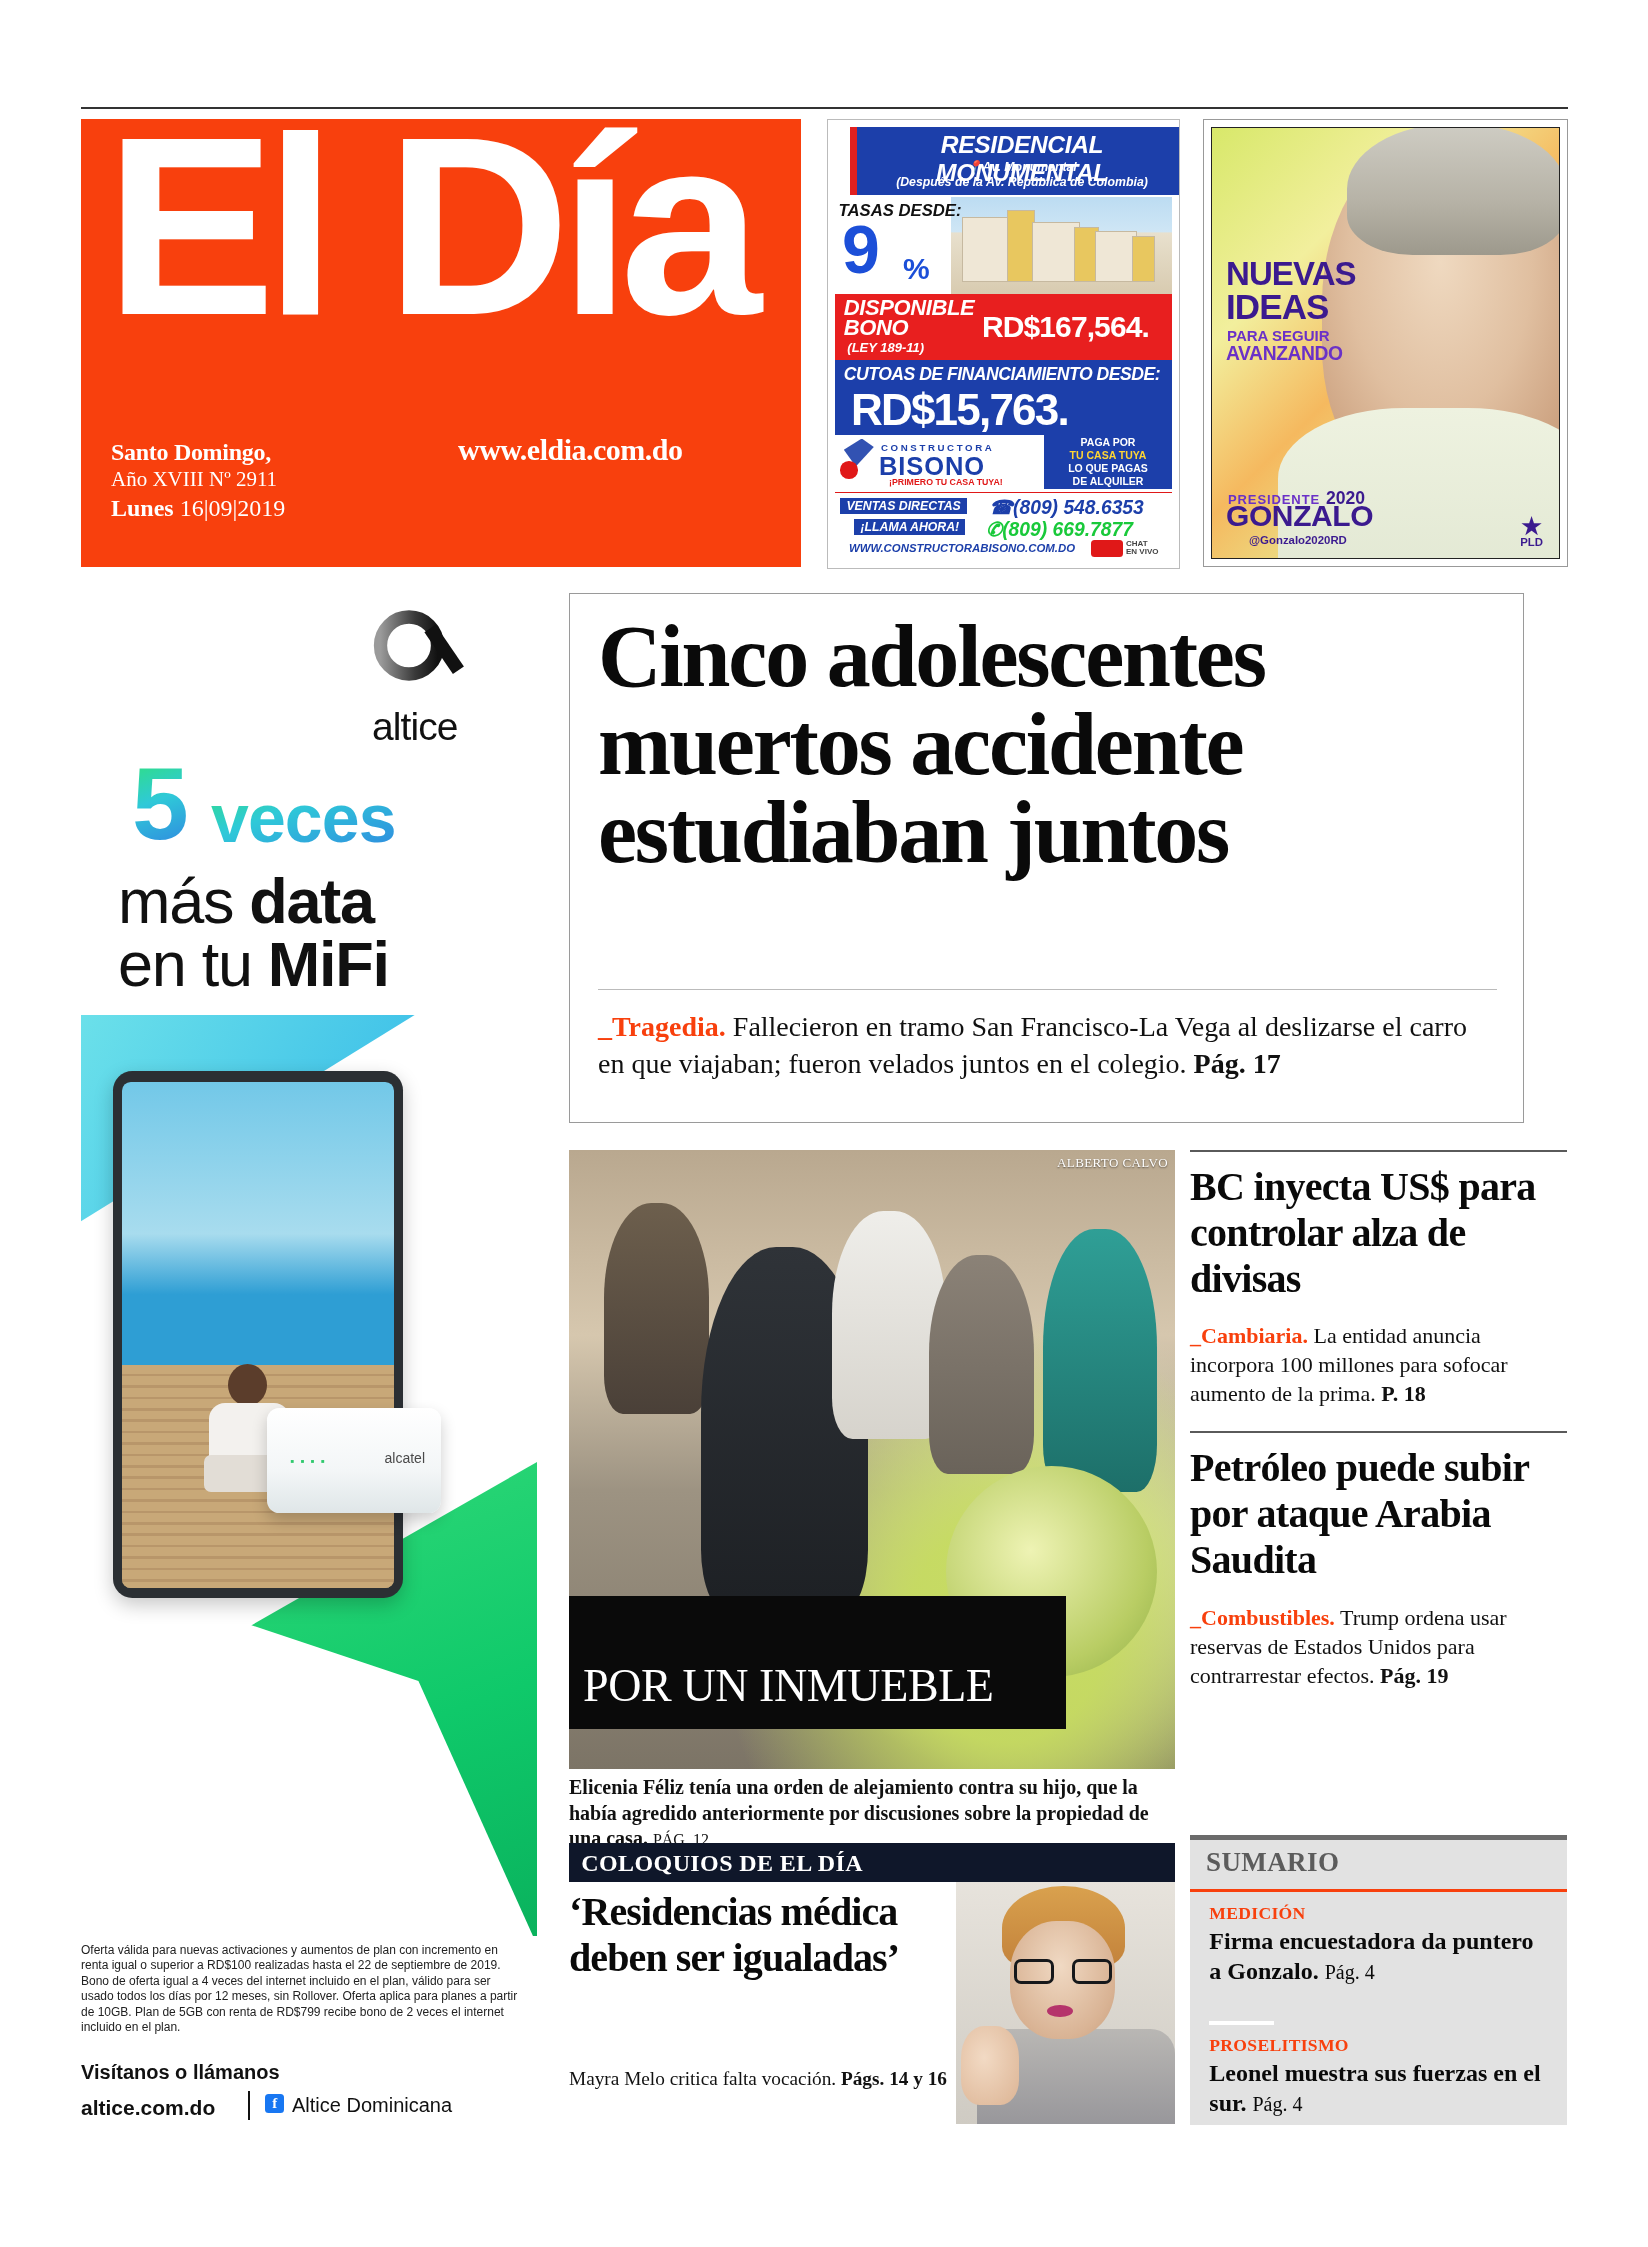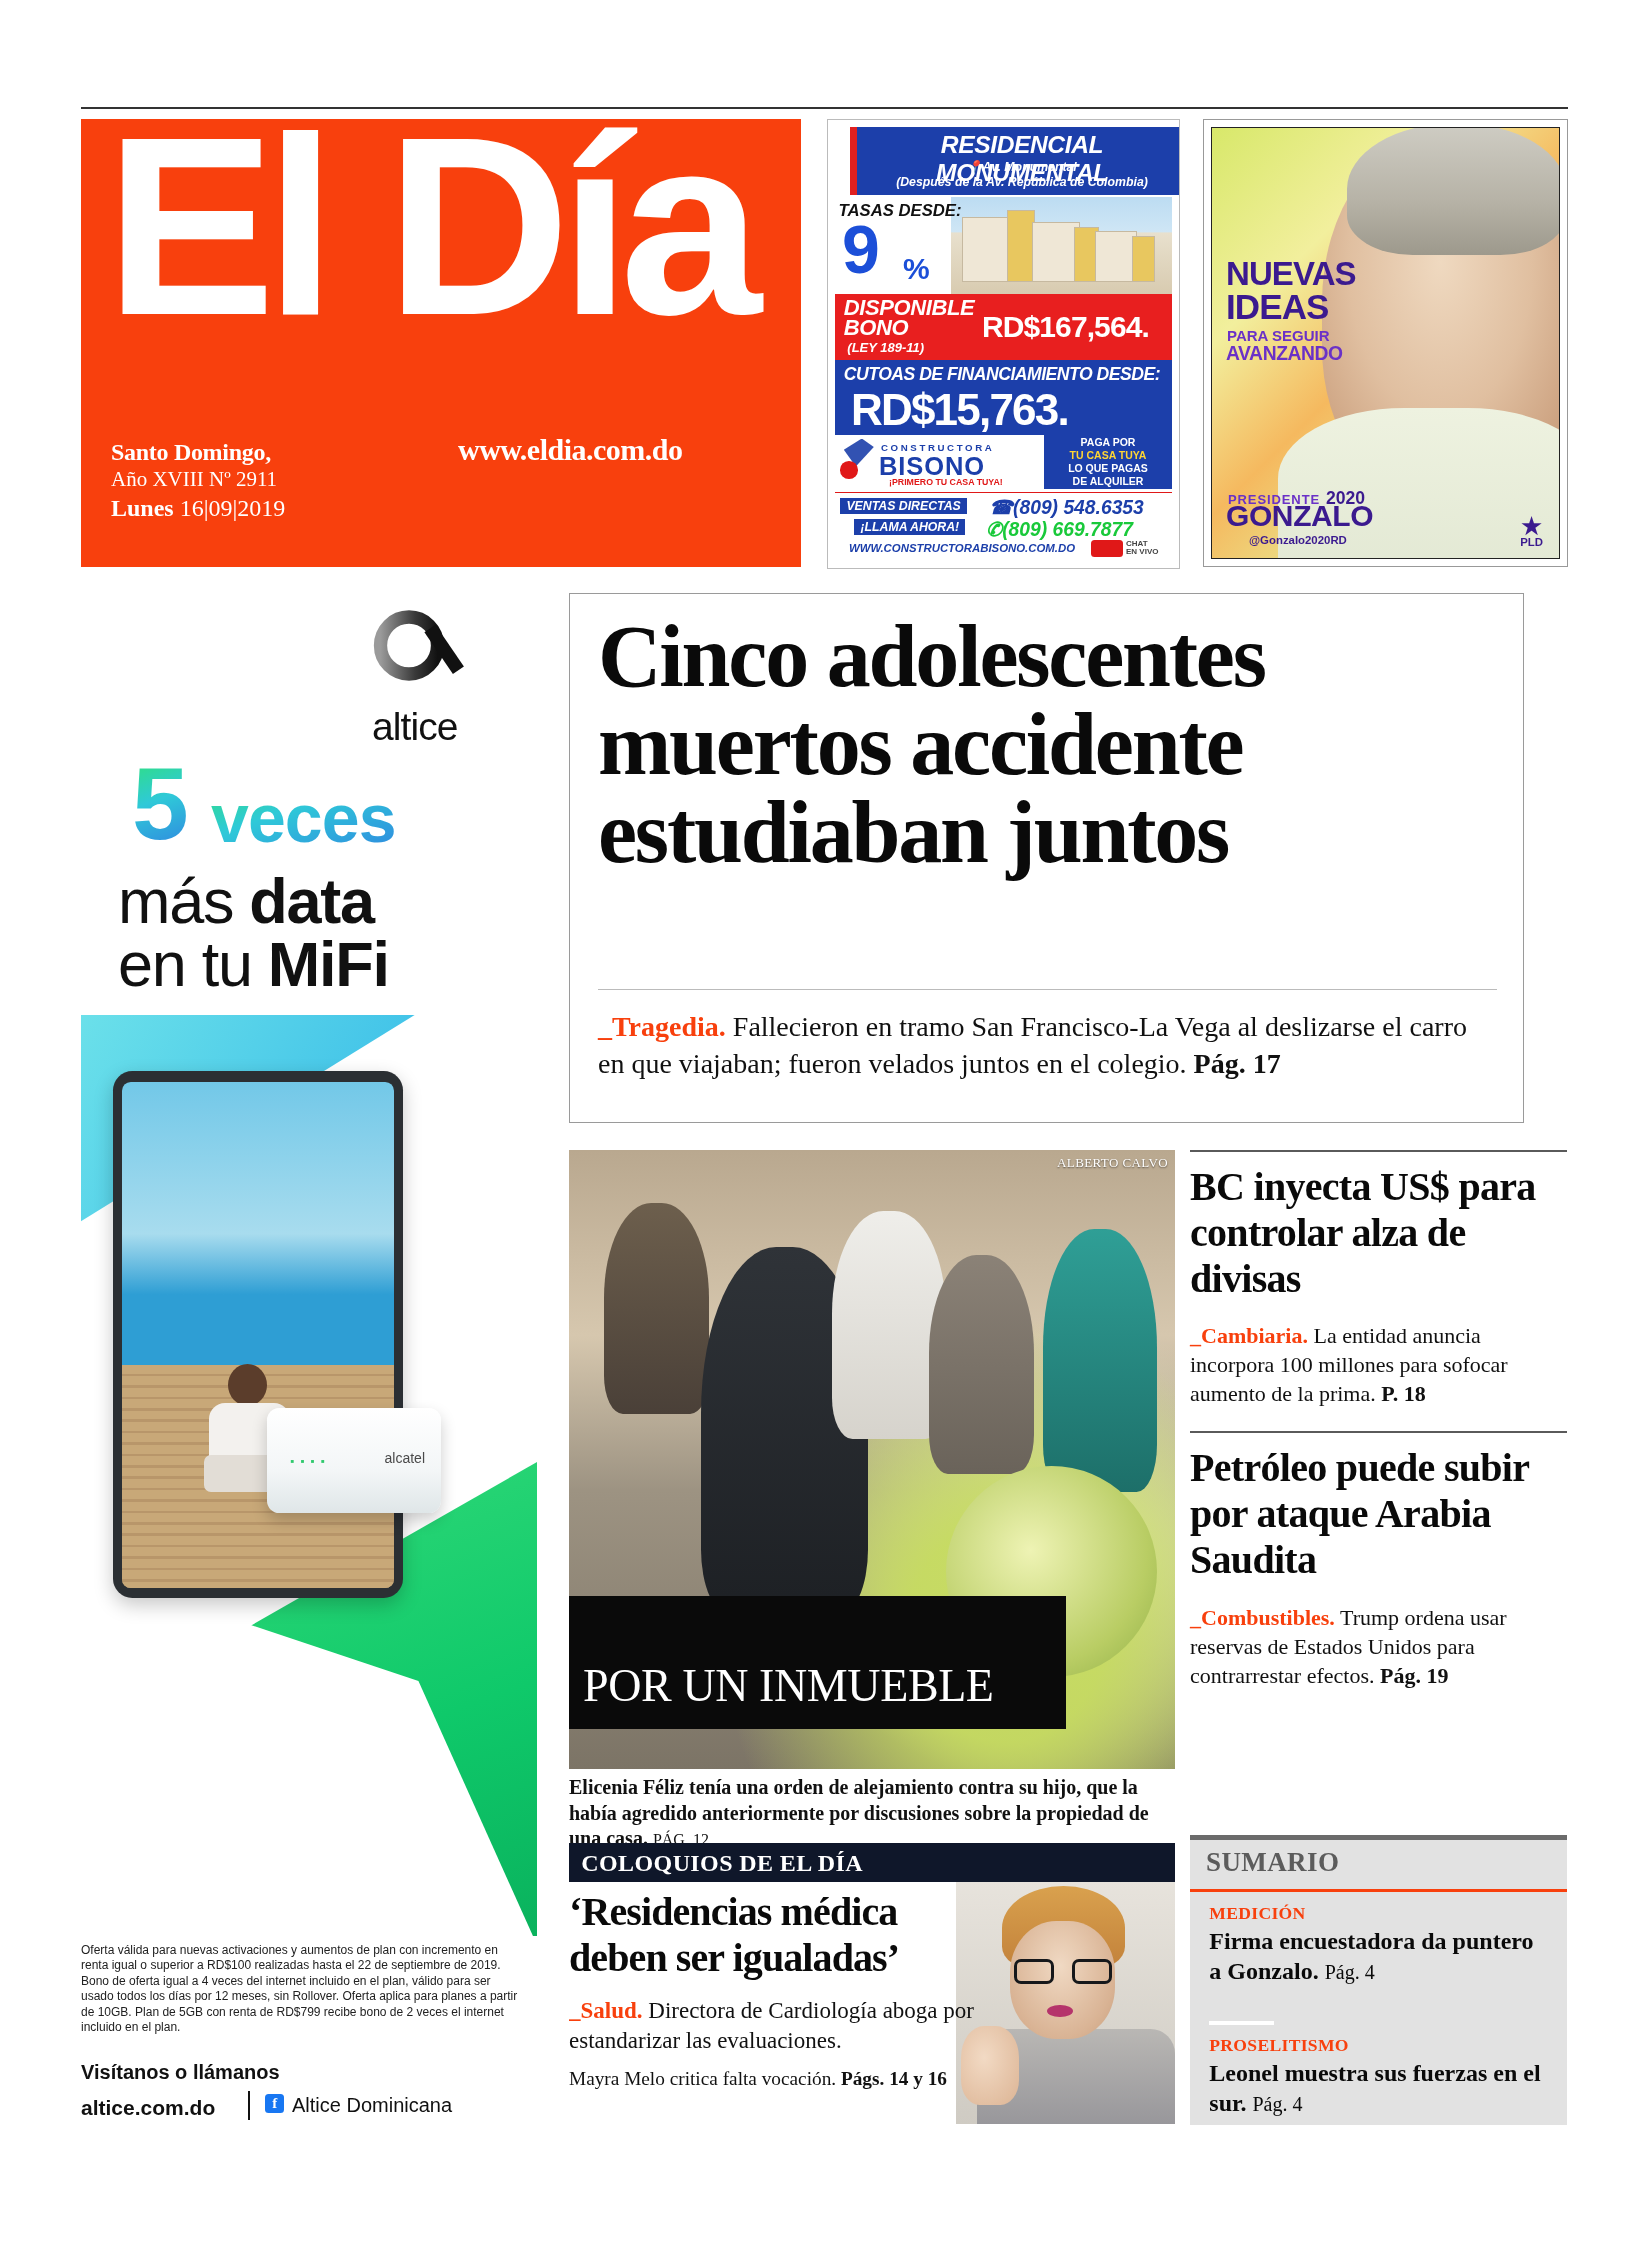--- a/index.html
+++ b/index.html
@@ -872,23 +872,20 @@
       <div class="colp-hair"></div>
       <div class="colp-face"></div>
       <div class="colp-glasses">
           <i class="l"></i>
           <i class="r"></i>
         </div>
       <div class="colp-mouth"></div>
       <div class="colp-hand"></div>
     </div>
     <div class="col-head">‘Residencias médica deben ser igualadas’</div>
-    <div class="col-sub">
-      <span class="kicker"><span class="dash">_</span><span>Salud.</span></span><span> Directora de Cardiología aboga por estandarizar las evaluaciones.</span>
-    </div>
     <div class="col-foot">
       <span>Mayra Melo critica falta vocación. </span><b>Págs. 14 y 16</b>
     </div>
   </div>
 
   <div class="right-col">
     <div class="rc-rule"></div>
     <div class="rc-head">BC inyecta US$ para controlar alza de divisas</div>
     <div class="rc-sub">
       <span class="kicker"><span class="dash">_</span><span>Cambiaria.</span></span><span> La entidad anuncia incorpora 100 millones para sofocar aumento de la prima. </span><b>P. 18</b>

